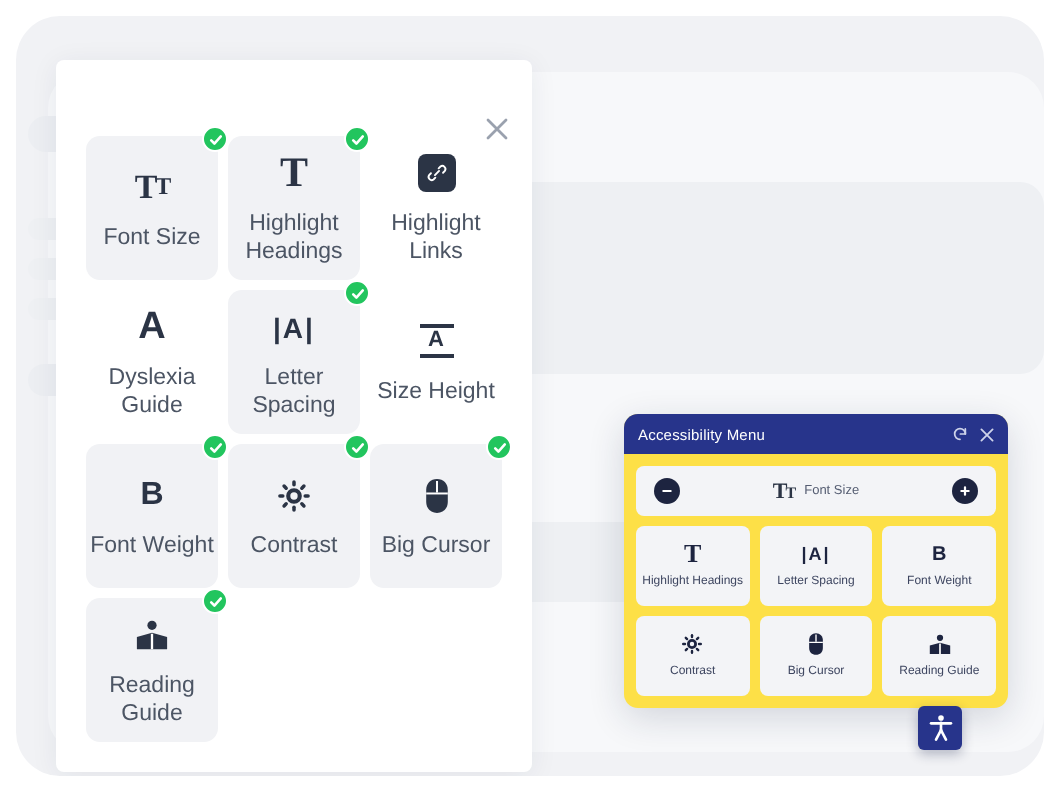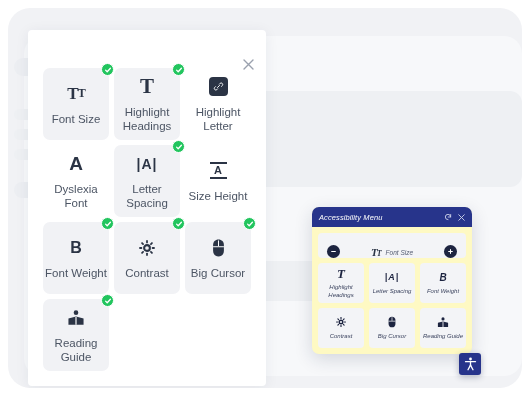--- a/index.html
+++ b/index.html
@@ -130,26 +130,25 @@
     display: flex; flex-direction: column; align-items: center; justify-content: center;
     gap: 1px;
   }
   .lh-glyph .ln { width: 17px; height: 1.6px; background: #2b3445; }
   .lh-glyph .mid { font-family: "Liberation Sans", sans-serif; font-weight: 700; font-size: 11px; line-height: 11px; }
 
   
   .widget {
     position: absolute;
     left: 304px; top: 199px;
-    width: 160px;
-    background: #fef9c3;
+    width: 192px;
+    background: #fde047;
     border-radius: 7px;
     box-shadow: 0 5px 18px rgba(25,35,70,0.16);
     overflow: hidden;
-    font-style: italic;
   }
   .w-head {
     height: 20px;
     background: #27348b;
     display: flex;
     align-items: center;
     padding: 0 7px;
     gap: 6px;
   }
   .w-title {
@@ -164,21 +163,21 @@
     display: flex; align-items: center; justify-content: center;
     cursor: pointer;
   }
   .w-body { padding: 6px; display: flex; flex-direction: column; gap: 5px; }
 
   .fs-row {
     height: 25px;
     background: #f3f4f7;
     border-radius: 4px;
     display: flex;
-    align-items: flex-end;
+    align-items: center;
     justify-content: space-between;
     padding: 0 9px;
   }
   .circ-btn {
     width: 13px; height: 13px;
     border-radius: 50%;
     background: #1d2440;
     display: flex; align-items: center; justify-content: center;
     cursor: pointer;
     flex: none;
@@ -268,26 +267,26 @@
         <div class="tile">
           <span class="ticon">
             <span class="link-chip">
               <svg width="11" height="11" viewBox="0 0 16 16" aria-hidden="true">
                 <path d="M6.5 9.5 L9.5 6.5" stroke="#fff" stroke-width="1.4" stroke-linecap="round"></path>
                 <path d="M9.2 4.6 l1.3-1.3 a2.3 2.3 0 0 1 3.2 3.2 l-1.3 1.3" stroke="#fff" stroke-width="1.4" fill="none" stroke-linecap="round"></path>
                 <path d="M6.8 11.4 l-1.3 1.3 a2.3 2.3 0 0 1 -3.2 -3.2 l1.3 -1.3" stroke="#fff" stroke-width="1.4" fill="none" stroke-linecap="round"></path>
               </svg>
             </span>
           </span>
-          <span class="tlabel">Highlight Letter</span>
+          <span class="tlabel">Highlight Links</span>
         </div>
 
         <div class="tile">
           <span class="ticon g-a">A</span>
-          <span class="tlabel">Dyslexia Font</span>
+          <span class="tlabel">Dyslexia Guide</span>
         </div>
 
         <div class="tile active">
           <span class="badge">
             <svg width="8" height="8" viewBox="0 0 10 10">
                 <path d="M2 5.2 L4 7.2 L8 2.8" stroke="#fff" stroke-width="1.6" fill="none" stroke-linecap="round" stroke-linejoin="round"></path>
               </svg>
           </span>
           <span class="ticon g-ls">|A|</span>
           <span class="tlabel">Letter Spacing</span>

